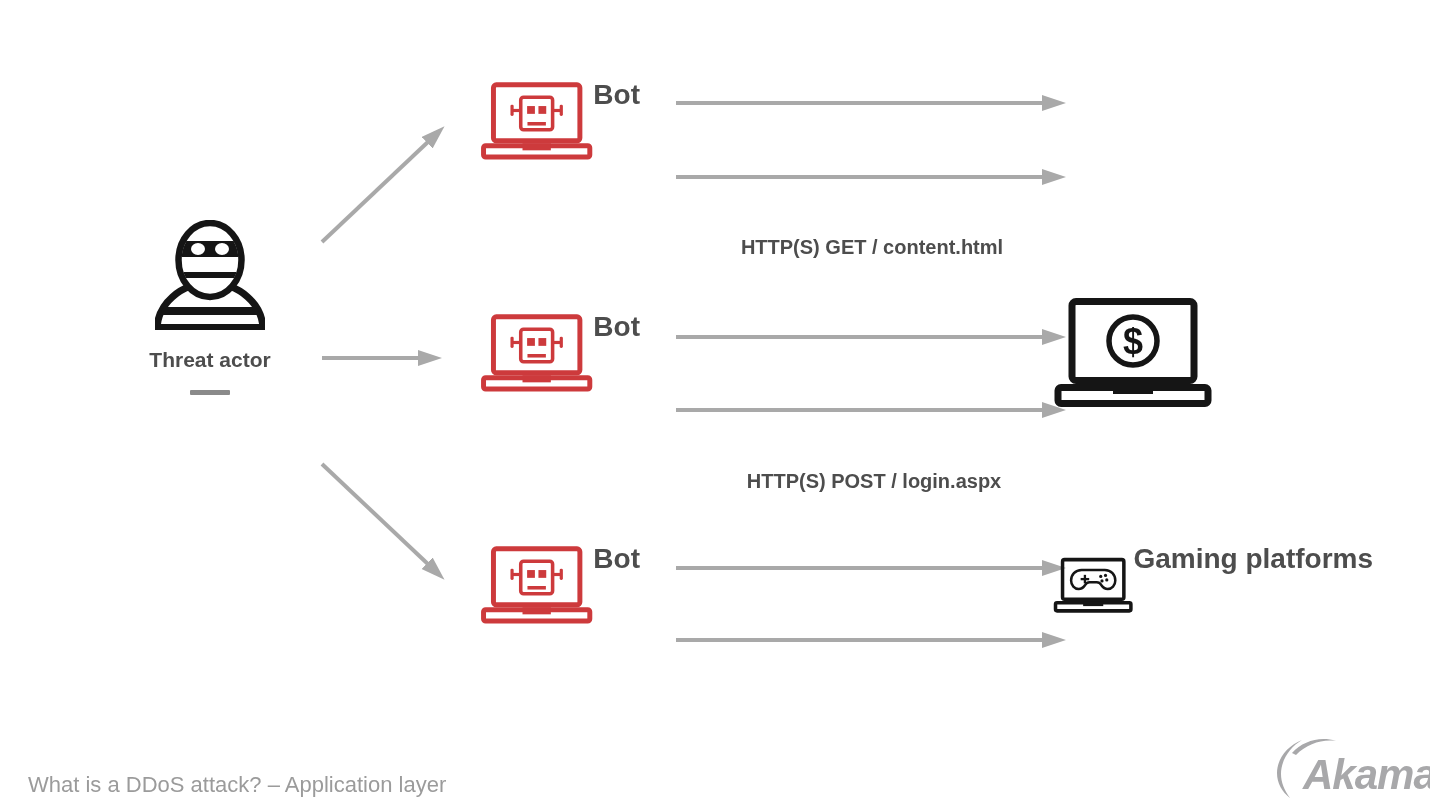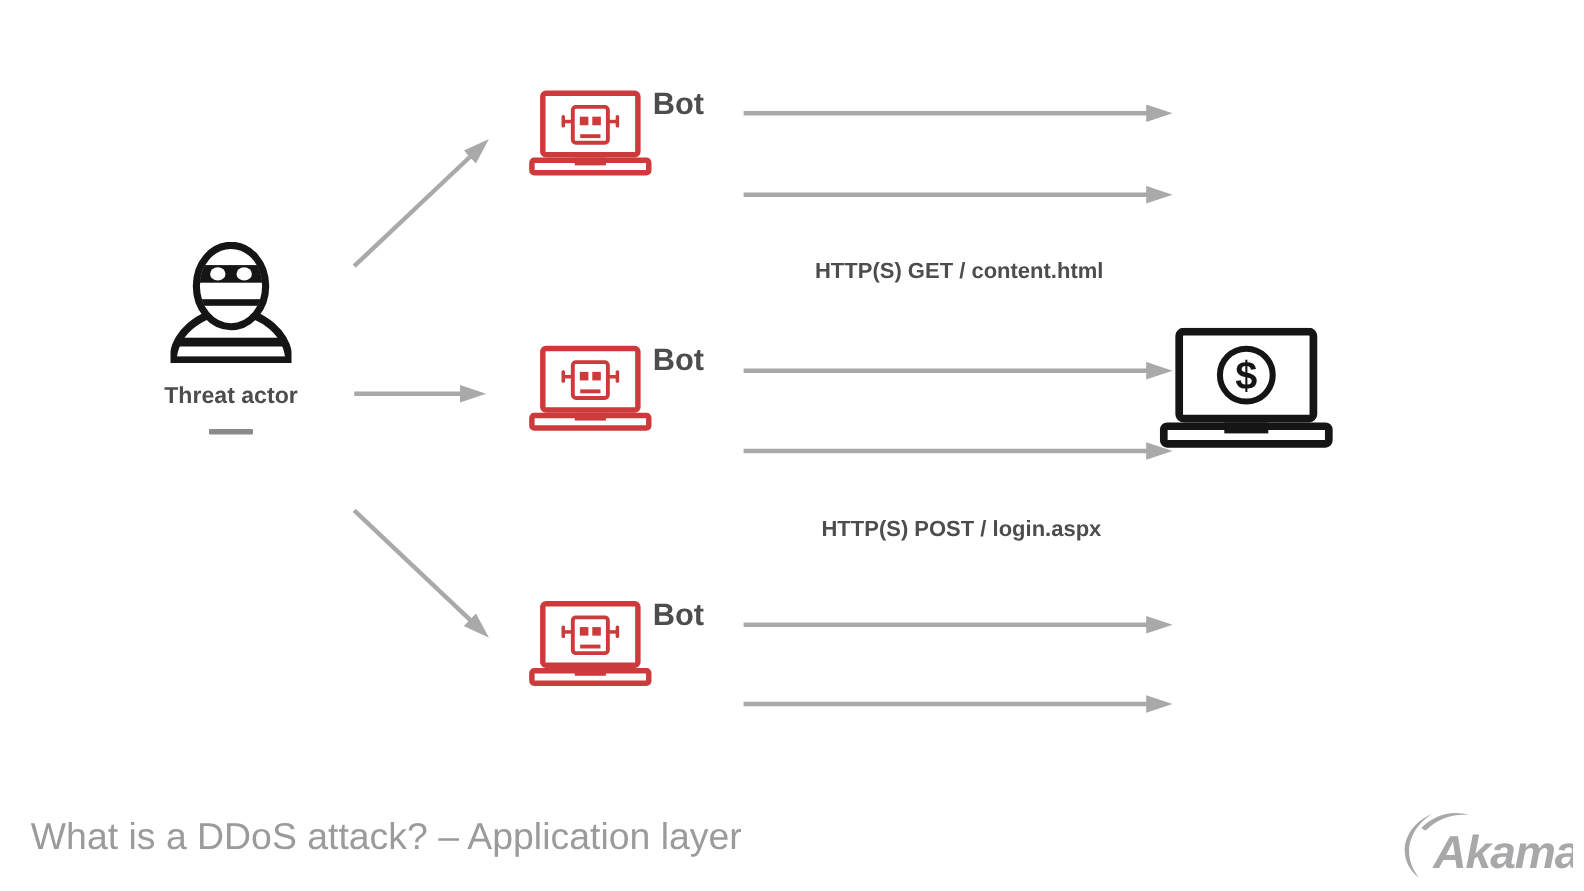--- a/index.html
+++ b/index.html
@@ -22,21 +22,21 @@
   .actor .divider{margin-top:18px;width:40px;height:5px;background:#8a8a8a;border-radius:1px;}
   .actor .sublabel{
     margin-top:12px;width:170px;text-align:center;font-size:28px;font-weight:700;
     line-height:32px;color:var(--label_gray);
   }
   .flow-label{
     position:absolute;transform:translateX(-50%);font-size:20px;font-weight:700;
     color:var(--label_gray);white-space:nowrap;
   }
   .footer-caption{
-    position:absolute;left:28px;top:742px;font-size:34px;color:var(--caption_gray);
+    position:absolute;left:28px;top:772px;font-size:22px;color:var(--caption_gray);
   }
   .logo{position:absolute;left:1272px;top:737px;}
   .logo text{
     font-family:"Liberation Sans", sans-serif;font-weight:bold;font-style:italic;
     letter-spacing:-1px;
   }
 </style>
 </head>
 <body>
 
@@ -155,20 +155,27 @@
     <div class="label">Bot</div>
   </div>
 
   <div class="node" style="left:1053px;top:298px;width:320px;">
     <svg class="laptop target" width="160" height="112" viewBox="0 0 160 112" aria-hidden="true">
       <use href="#sym-laptop"></use>
       <circle cx="80" cy="43" r="24" fill="none" stroke="currentColor" stroke-width="5.5"></circle>
       <text x="80" y="56" text-anchor="middle" font-size="36" font-weight="bold" fill="currentColor">$</text>
     </svg>
   </div>
+  <div class="node" style="left:1053px;top:530px;width:320px;">
+    <svg class="laptop target" width="160" height="112" viewBox="0 0 160 112" aria-hidden="true">
+      <use href="#sym-laptop"></use>
+        <use href="#sym-gamepad"></use>
+    </svg>
+    <div class="label">Gaming platforms</div>
+  </div>
 
   <div class="flow-label" style="left:872px;top:236px;">HTTP(S) GET / content.html</div>
   <div class="flow-label" style="left:828px;top:470px;margin-left:46px;">HTTP(S) POST / login.aspx</div>
 
   <div class="footer-caption">What is a DDoS attack? – Application layer</div>
 
   <svg class="logo" width="158" height="62" viewBox="0 0 158 62" aria-hidden="true">
     <g fill="#a8a8aa">
       <path d="M30,3 C15,9 5,22 5,36 c0,10 5,19 13,25 c-6,-8 -9,-16 -9,-24 C9,23 18,10 30,3 z"></path>
       <path d="M20,16 C31,4 48,-1 64,4 C50,2 35,7 24,18 z"></path>

